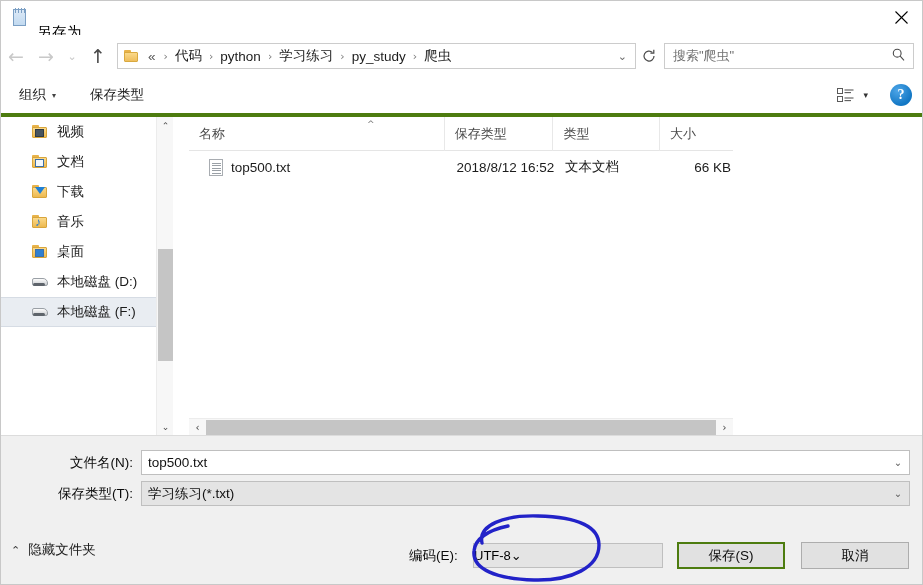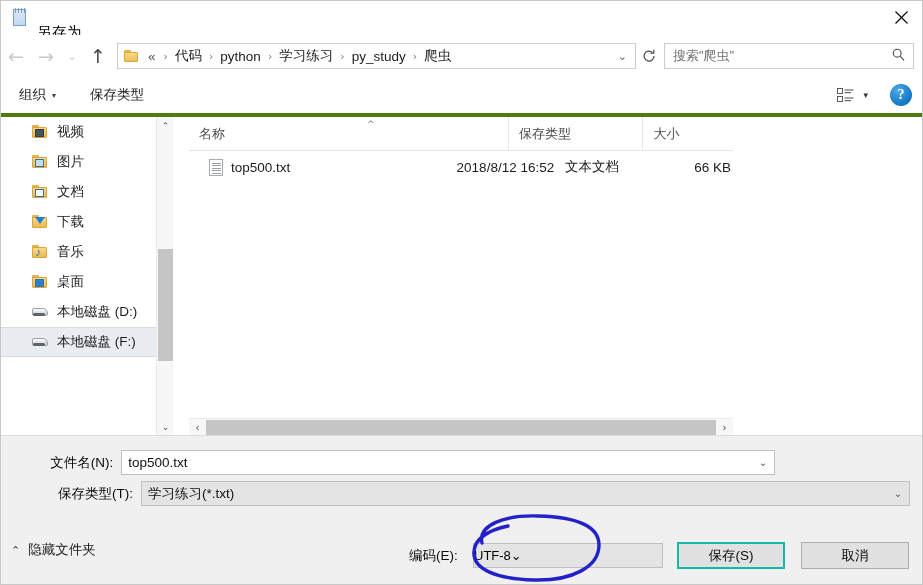--- a/index.html
+++ b/index.html
@@ -296,21 +296,21 @@
     width:190px; height:25px;
     background:#e4e4e4; border:1px solid #bfbfbf;
     display:flex; align-items:center;
   }
   .btn {
     position:absolute; top:19px; height:27px; width:108px;
     background:#e1e1e1; border:1px solid #adadad;
     display:flex; align-items:center; justify-content:center;
     font-size:13.5px; color:#0b0b0b; cursor:pointer;
   }
-  .btn.primary { left:676px; border:2px solid #14b8a6; background:#e1e1e1; }
+  .btn.primary { left:676px; border:2px solid #4d7c0f; background:#e1e1e1; }
   .btn.cancel  { left:800px; }
 
   
   .annot { position:absolute; left:455px; top:508px; pointer-events:none; }
 </style>
 </head>
 <body>
 
 <div id="dialog">
 
@@ -416,28 +416,20 @@
 
       <div class="nav-item">
         <span class="ico ic-folder">
           <span class="tab"></span>
             <span class="body2"></span>
             <span class="badge dark"></span>
         </span>
         <span>视频</span>
       </div>
 
-      <div class="nav-item">
-        <span class="ico ic-folder">
-          <span class="tab"></span>
-            <span class="body2"></span>
-            <span class="badge pic"></span>
-        </span>
-        <span>图片</span>
-      </div>
 
       <div class="nav-item">
         <span class="ico ic-folder">
           <span class="tab"></span>
             <span class="body2"></span>
             <span class="badge doc"></span>
         </span>
         <span>文档</span>
       </div>
 
@@ -497,20 +489,23 @@
     <div class="splitter"></div>
 
     <div class="file-pane">
       <div class="col-head">
         <div class="col" style="width:348px">
           <span class="sort-caret" style="left:178px">^</span>
           <span>名称</span>
         </div>
         <div class="col" style="width:146px">
           <span>保存类型</span>
+        </div>
+        <div class="col" style="width:143px">
+          <span>类型</span>
         </div>
         <div class="col" style="width:98px">
           <span>大小</span>
         </div>
       </div>
 
       <div class="file-row">
         <div class="cell" style="width:348px;padding-left:20px">
           <span class="txt-ico">
             <i style="top:3px"></i>
@@ -530,21 +525,21 @@
         <div class="arrow">‹</div>
         <div class="track">
           <div class="thumb"></div>
         </div>
         <div class="arrow">›</div>
       </div>
     </div>
   </div>
 
   <div class="form-area">
-    <div class="form-row" style="top:14px;width:774px">
+    <div class="form-row" style="top:14px;width:923px">
       <div class="form-label">文件名(N):</div>
       <div class="field" style="width:769px">
         <div class="val">top500.txt</div>
         <div class="dd">⌄</div>
       </div>
     </div>
     <div class="form-row" style="top:45px;width:923px">
       <div class="form-label">保存类型(T):</div>
       <div class="field combo" style="width:769px">
         <div class="val">学习练习(*.txt)</div>

